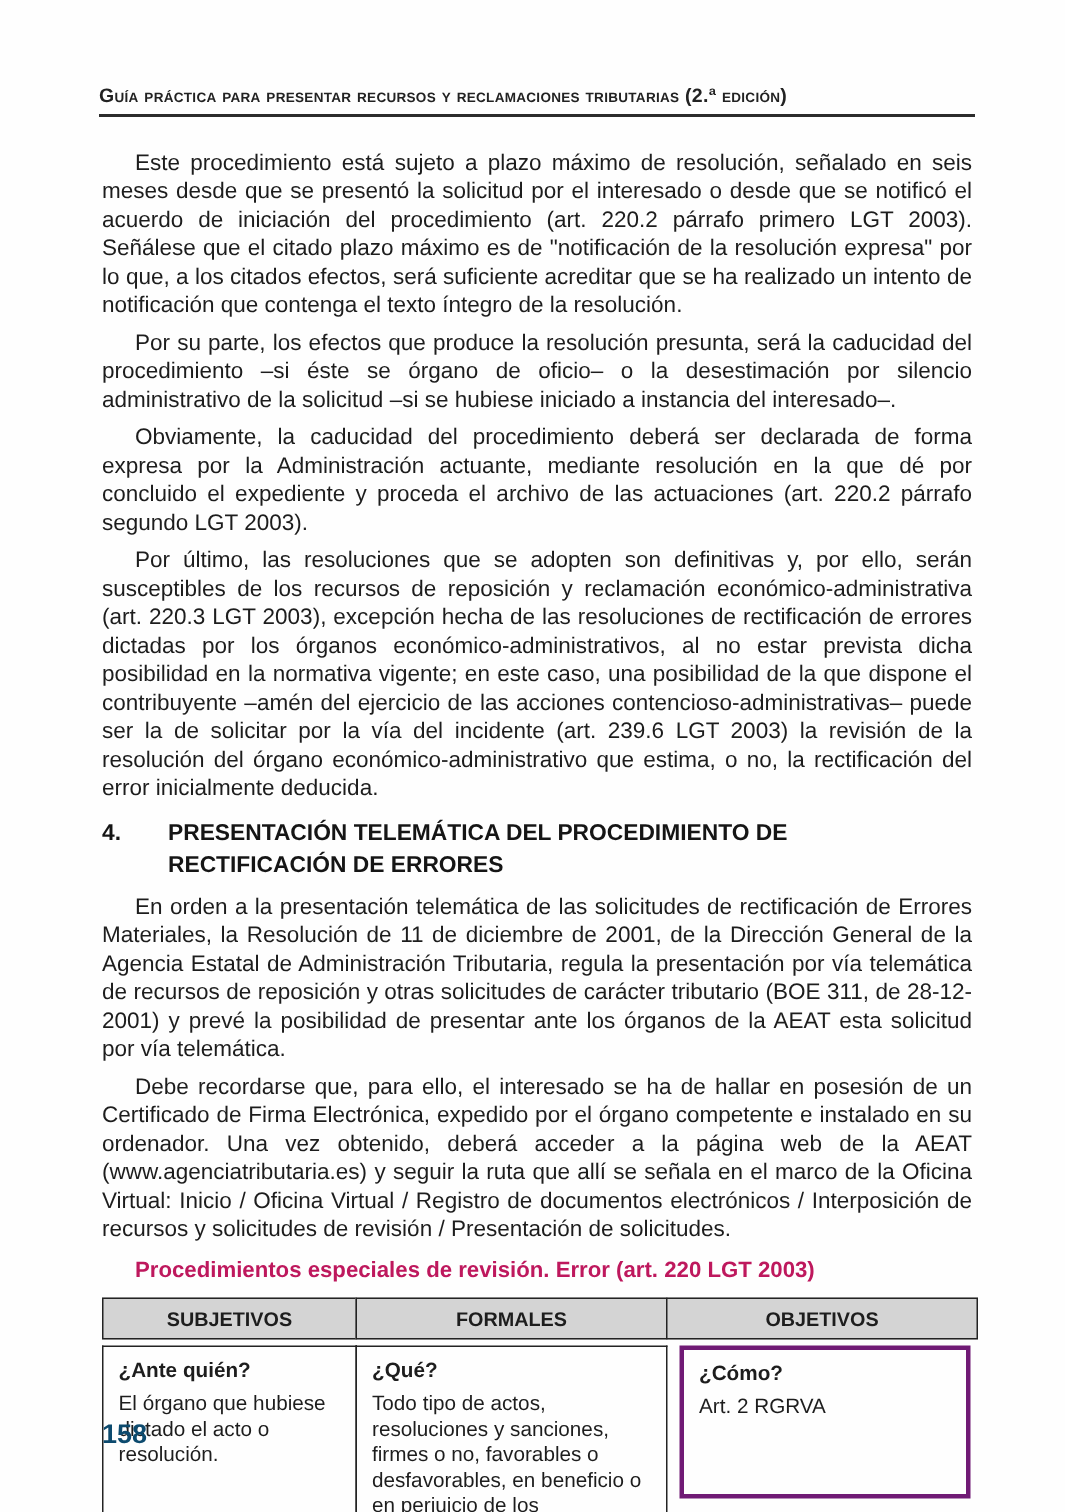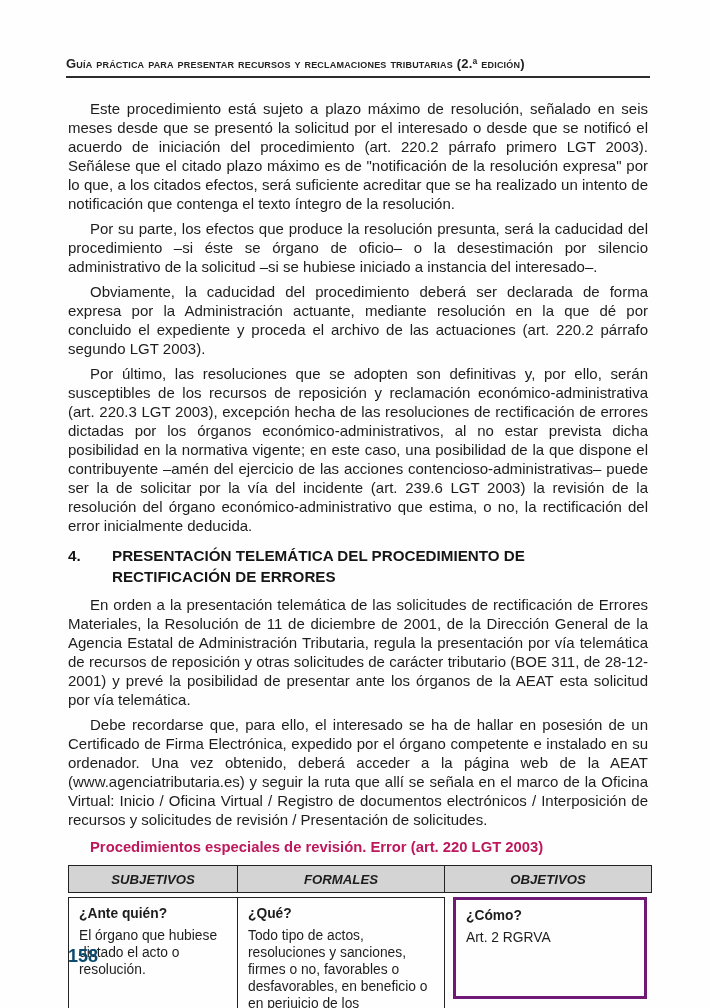--- a/index.html
+++ b/index.html
@@ -48,21 +48,20 @@
     margin:10px 0 10px 22px;
     font-weight:bold;
     font-size:14.8px;
     color:#be185d;
   }
   
   .tbl{width:584px;margin-top:2px;}
   .tbl-head{
     display:grid;
     grid-template-columns:170px 207px 207px;
-    font-style:italic;
   }
   .th{
     border:1px solid #232323;
     background:#d4d4d4;
     text-align:center;
     font-weight:bold;
     font-size:13.2px;
     padding:6px 2px 5px 2px;
   }
   .th+.th{margin-left:-1px;}

